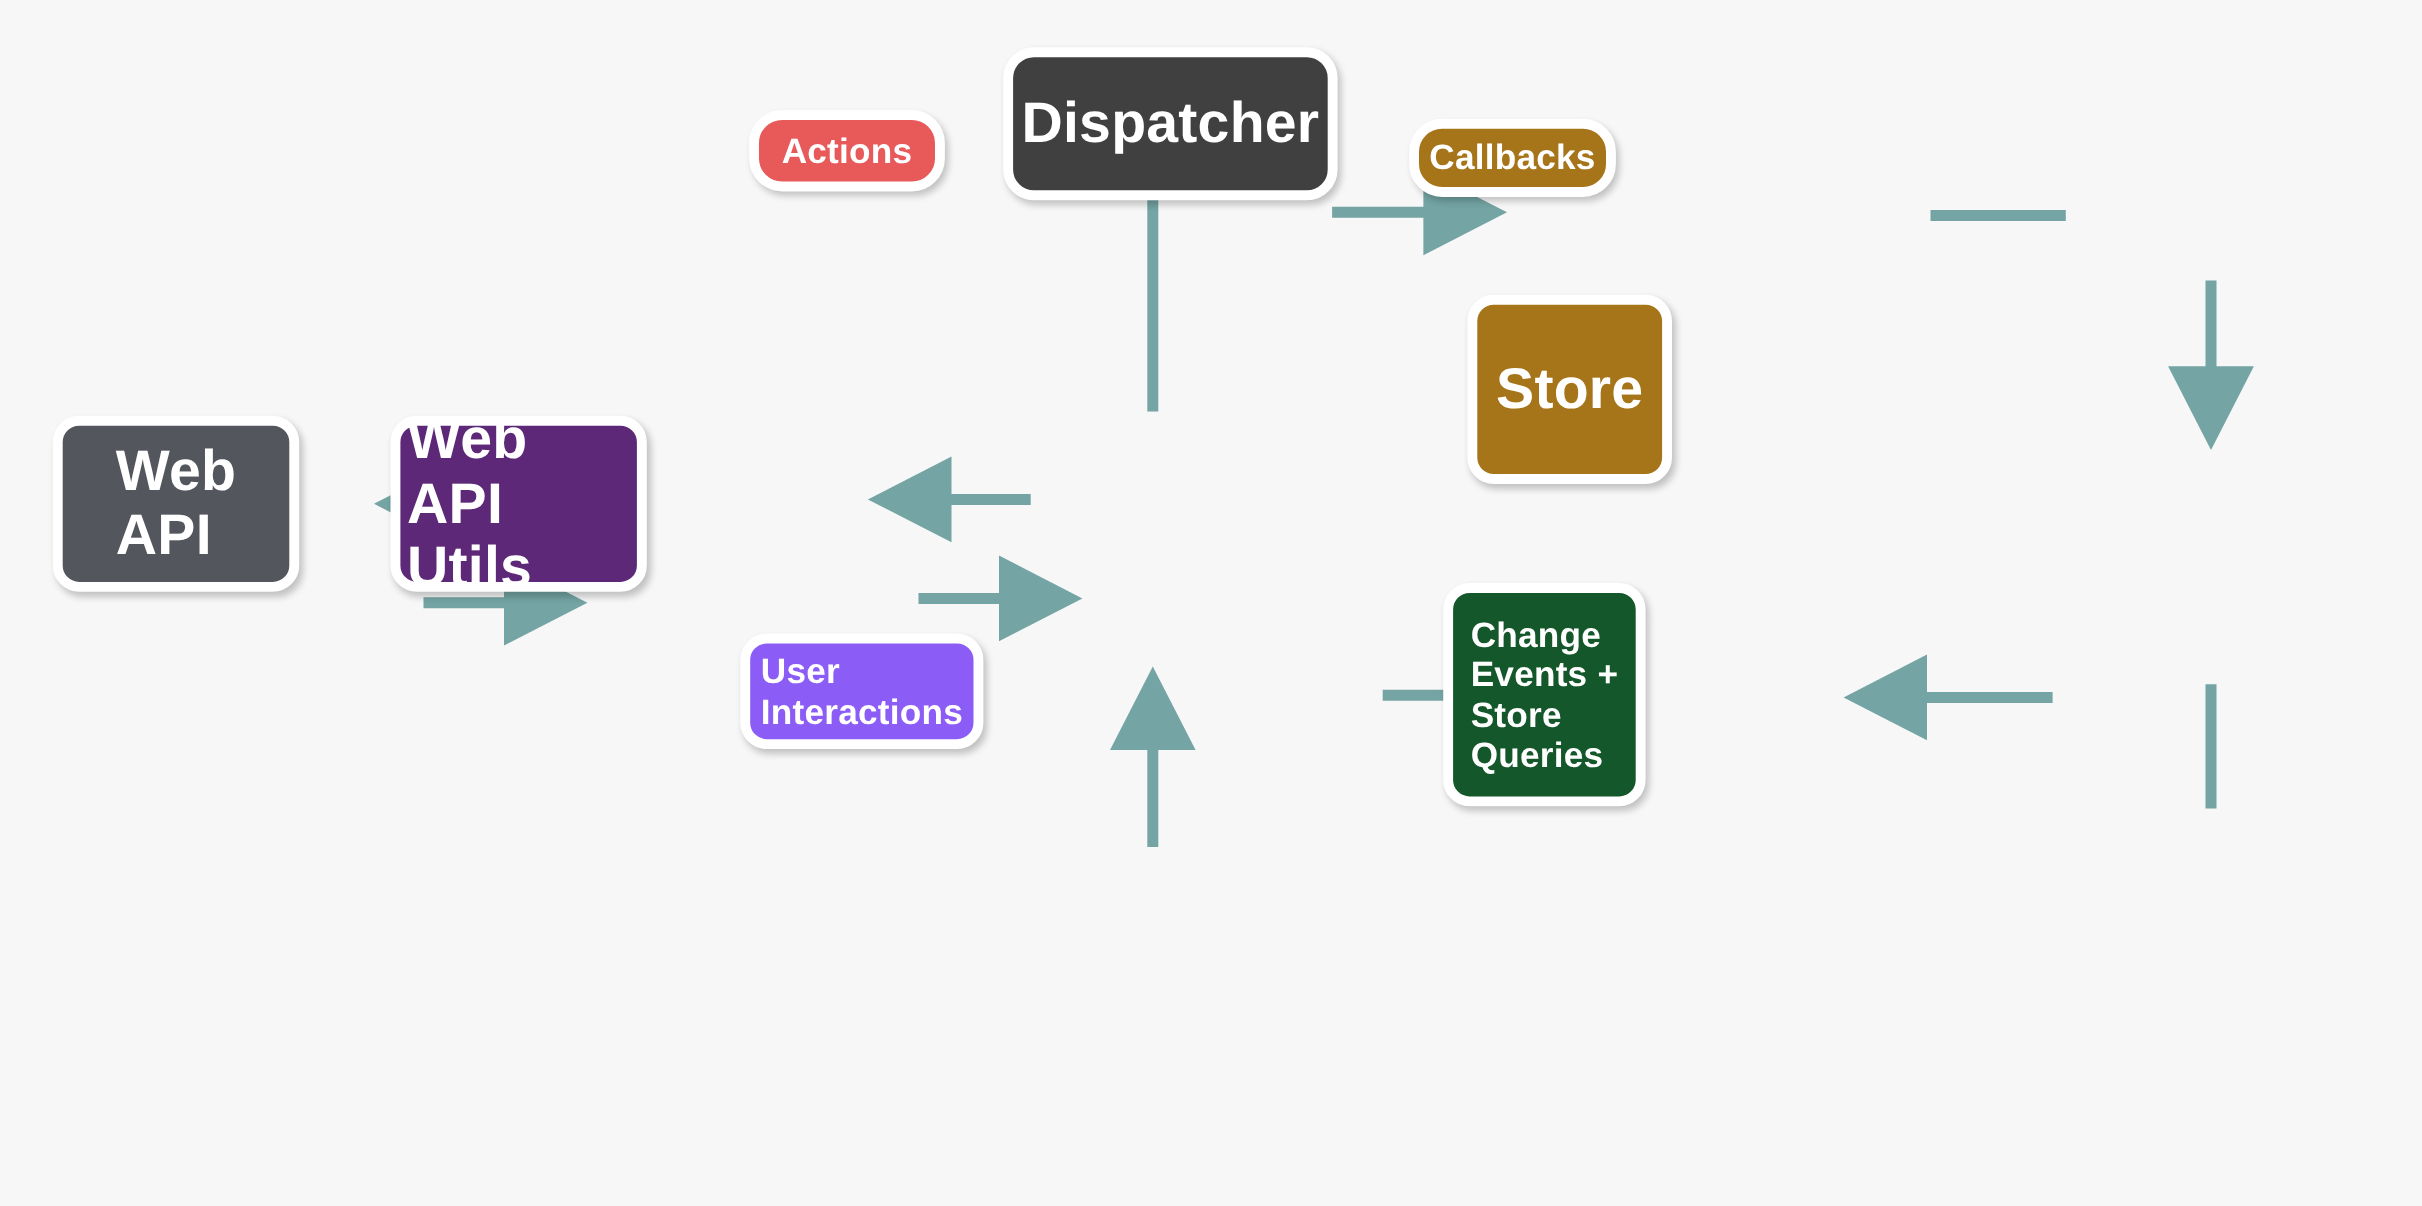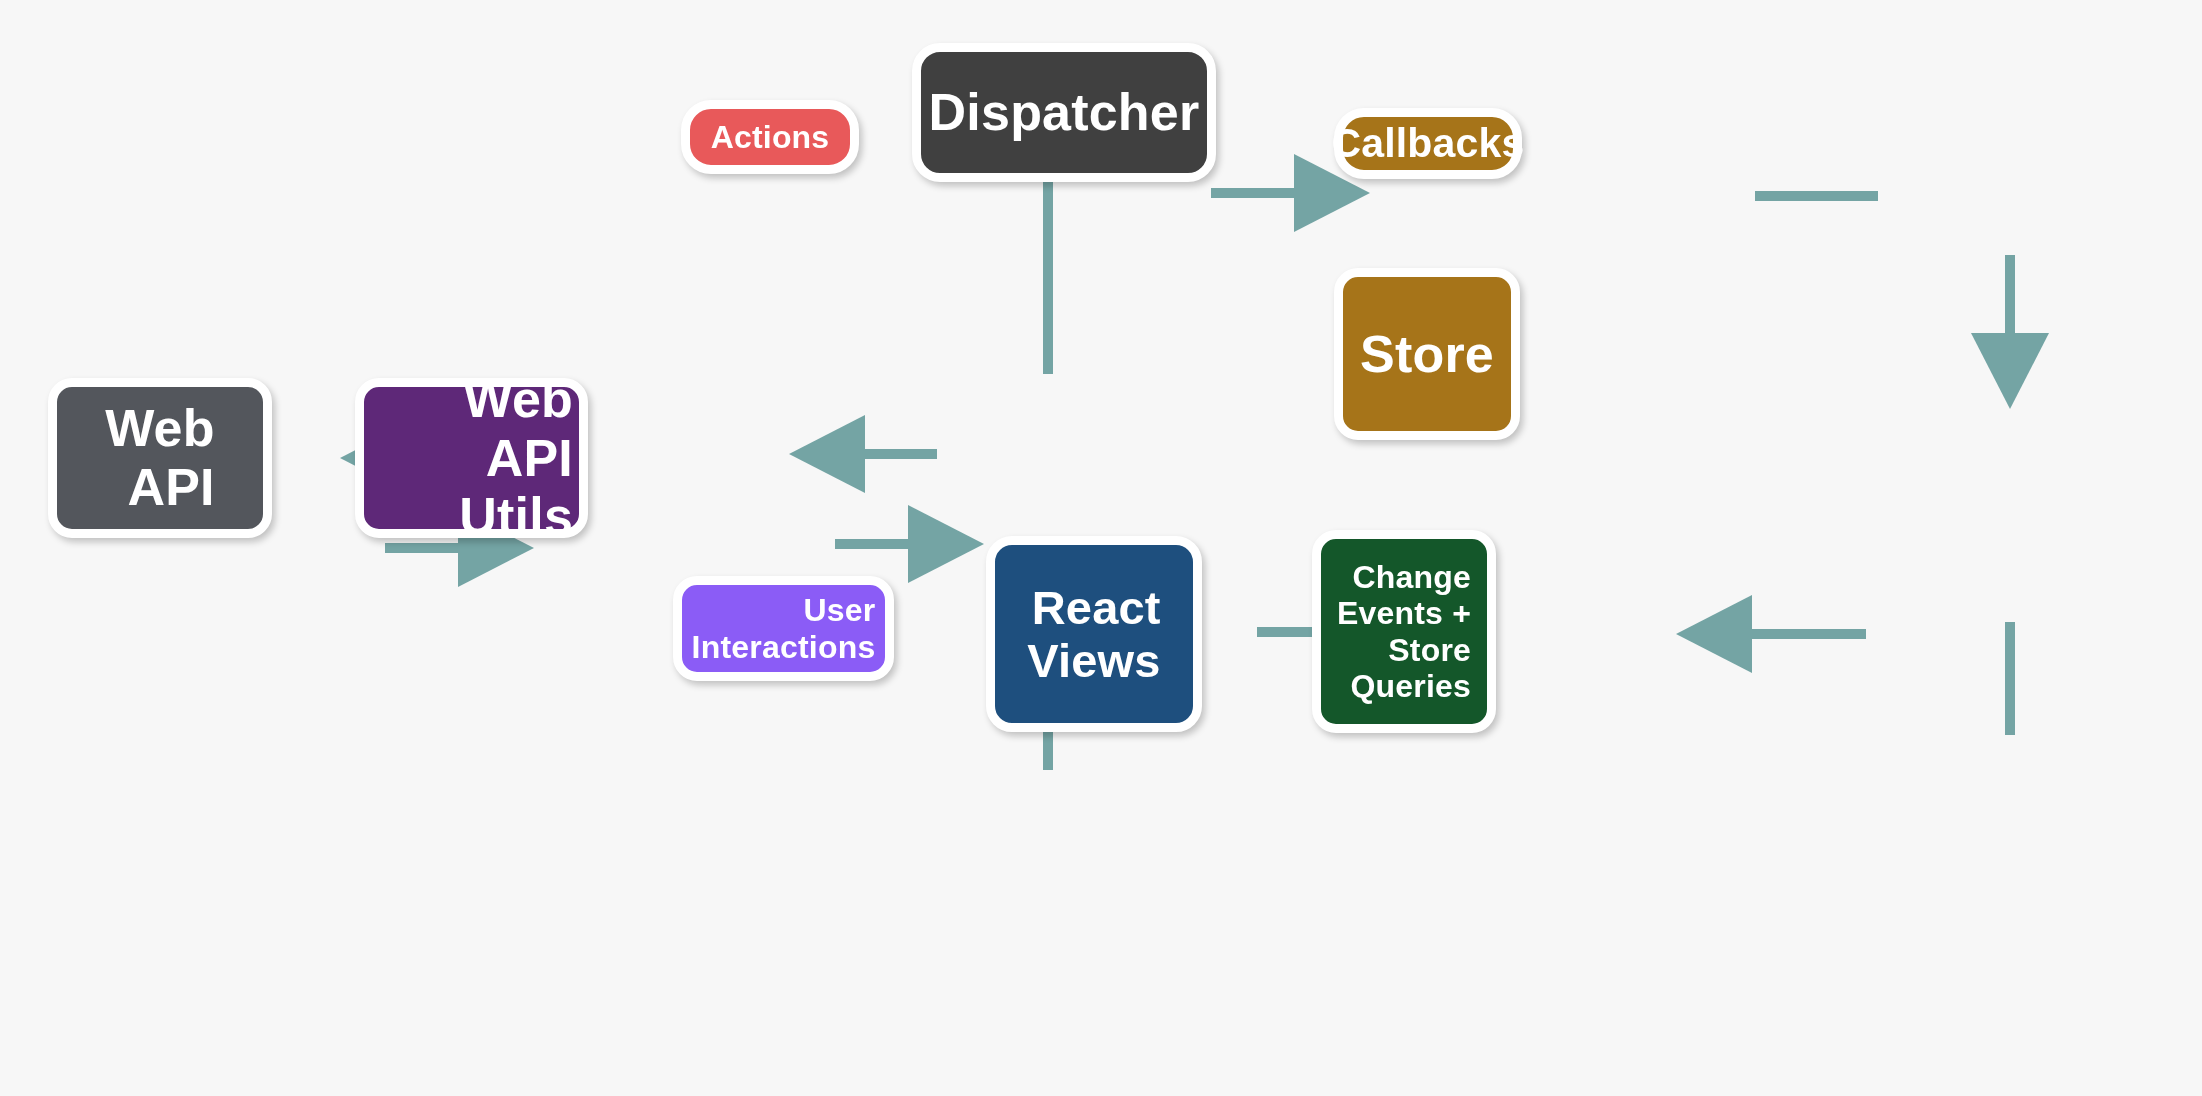--- a/index.html
+++ b/index.html
@@ -25,21 +25,21 @@
     width: 2202px;
     height: 1096px;
     pointer-events: none;
   }
   .node {
     position: absolute;
     box-sizing: border-box;
     display: flex;
     align-items: center;
     justify-content: center;
-    text-align: right;
+    text-align: left;
     color: #ffffff;
     background: #777;
     border: 9px solid #ffffff;
     border-radius: 26px;
     box-shadow: 3px 4px 7px rgba(0,0,0,0.22);
     line-height: 1.13;
     font-weight: bold;
     letter-spacing: 0.2px;
     z-index: 3;
     white-space: pre-line;
@@ -47,21 +47,21 @@
   }
   .node.small {
     border-radius: 30px;
     border-width: 9px;
   }
   .n-web-api        { left: 48px;   top: 378px;  width: 224px;  height: 160px; font-size: 52px; border-radius: 24px; }
   .n-web-api-utils  { left: 355px;  top: 378px;  width: 233px;  height: 160px; font-size: 52px; border-radius: 24px; }
   .n-action-creators{ left: 673px;  top: 374px;  width: 222px;  height: 161px; font-size: 52px; border-radius: 26px; }
   .n-actions        { left: 681px;  top: 100px;  width: 178px;  height: 74px;  font-size: 32px; border-radius: 30px; }
   .n-dispatcher     { left: 912px;  top: 43px;   width: 304px;  height: 139px; font-size: 52px; border-radius: 28px; }
-  .n-callbacks      { left: 1334px; top: 108px;  width: 188px;  height: 71px;  font-size: 41px; border-radius: 30px; }
+  .n-callbacks      { left: 1281px; top: 108px;  width: 188px;  height: 71px;  font-size: 32px; border-radius: 30px; }
   .n-store          { left: 1334px; top: 268px;  width: 186px;  height: 172px; font-size: 52px; border-radius: 24px; }
   .n-change-events  { left: 1312px; top: 530px;  width: 184px;  height: 203px; font-size: 32px; border-radius: 24px; }
   .n-react-views    { left: 986px;  top: 536px;  width: 216px;  height: 196px; font-size: 47px; border-radius: 26px; }
   .n-user-inter     { left: 673px;  top: 576px;  width: 221px;  height: 105px; font-size: 32px; border-radius: 24px; }
 </style>
 </head>
 <body style="background: rgb(247, 247, 247);">
 
 <div id="stage" style="background: rgb(247, 247, 247);">
 
@@ -110,19 +110,17 @@
 
   <div class="node small n-callbacks" style="background: rgb(166, 116, 25); border-color: rgb(255, 255, 255);">Callbacks</div>
 
   <div class="node n-store" style="background: rgb(166, 116, 25); border-color: rgb(255, 255, 255);">Store</div>
 
   <div class="node n-change-events" style="background: rgb(20, 87, 42); border-color: rgb(255, 255, 255);">Change
 Events +
 Store
 Queries</div>
 
-  <div class="node n-react-views" style="background: rgb(30, 79, 126); border-color: rgb(255, 255, 255);">React
-Views</div>
 
   <div class="node n-user-inter" style="background: #8b5cf6; border-color: rgb(255, 255, 255);">User
 Interactions</div>
 
 </div>
 
 </body></html>

